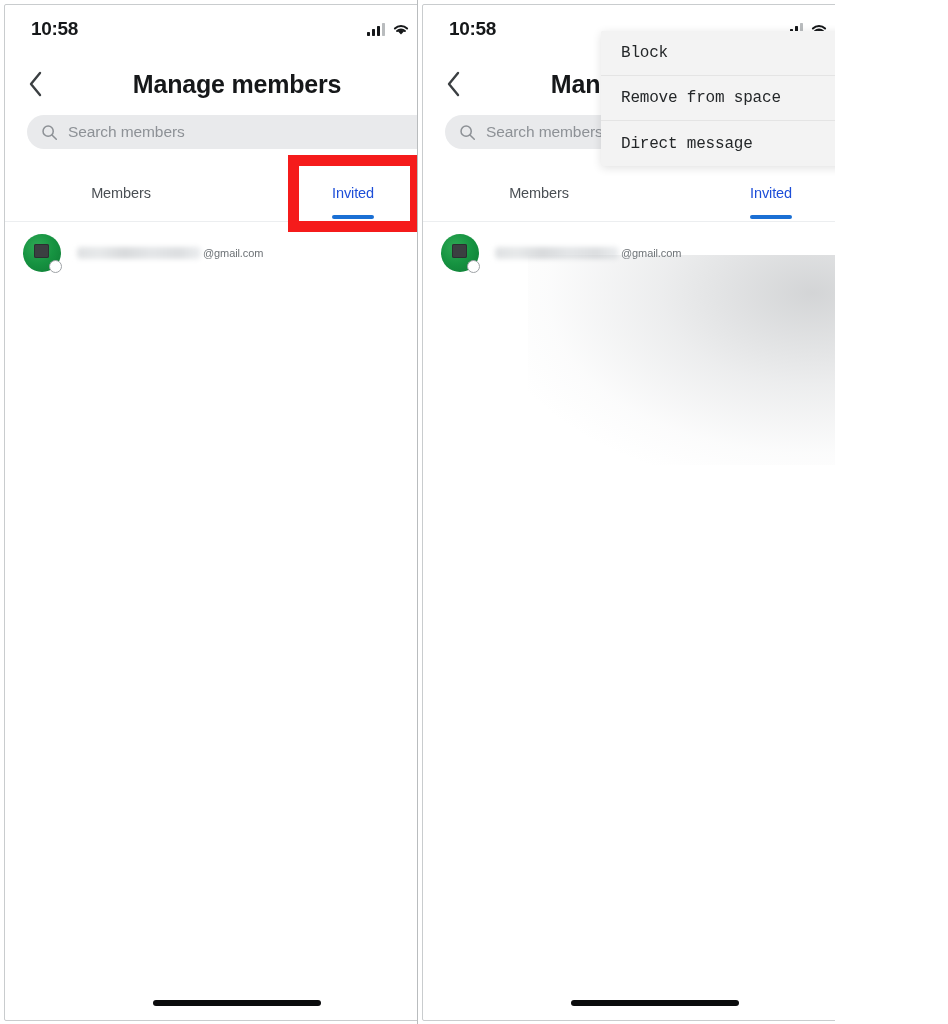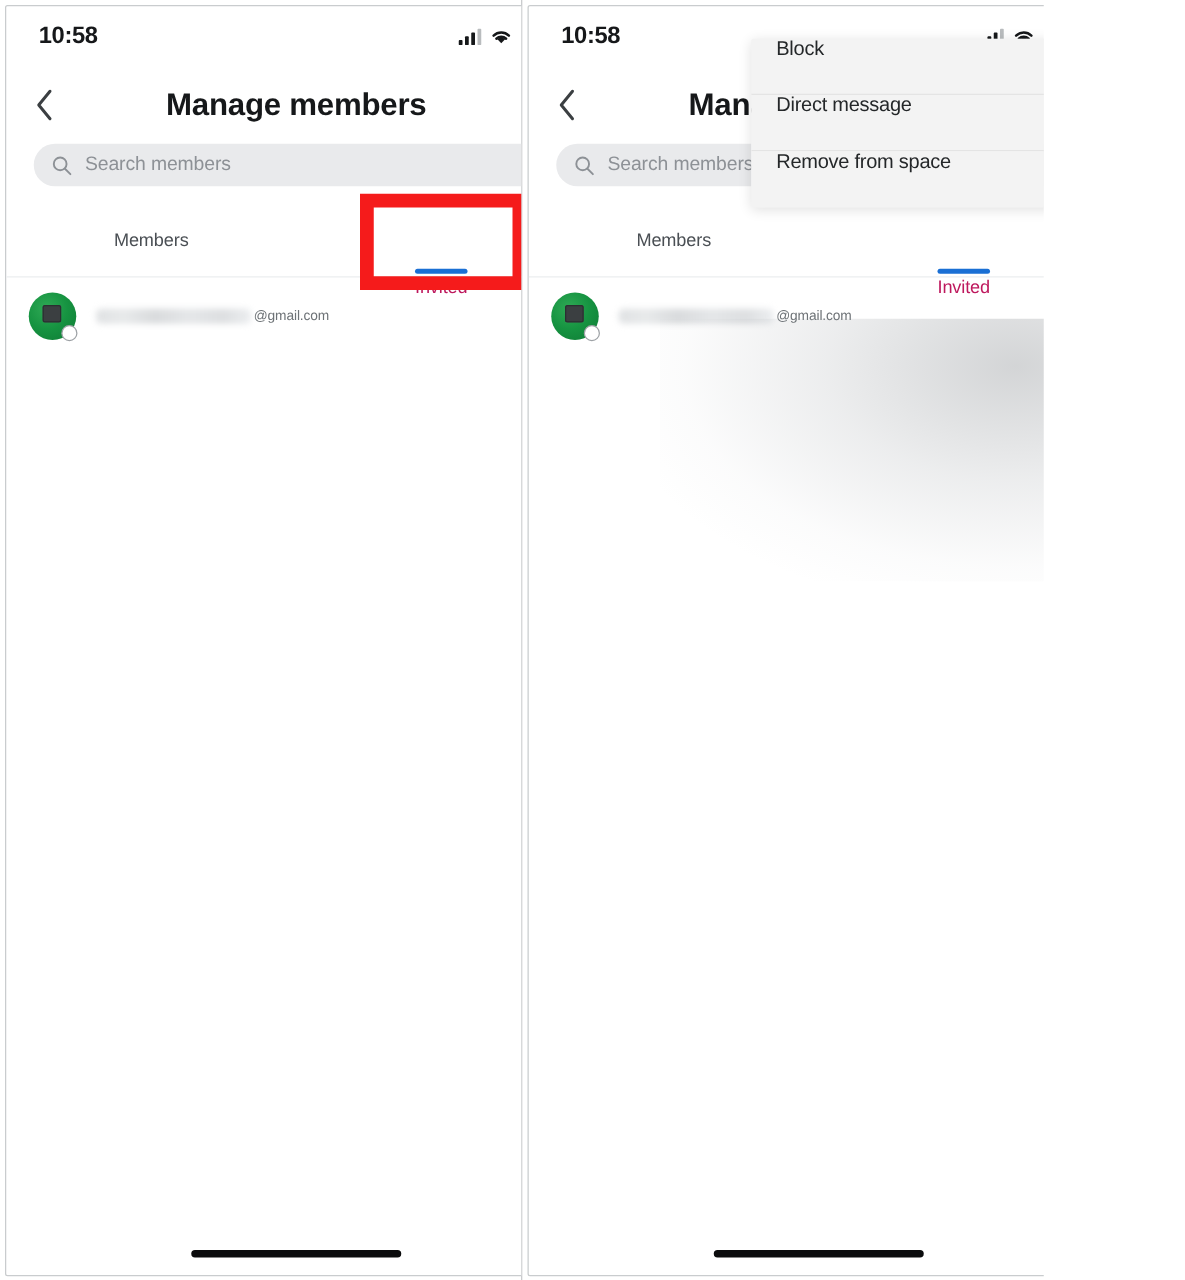--- a/index.html
+++ b/index.html
@@ -140,21 +140,21 @@
   .tab {
     flex: 1;
     position: relative;
     display: flex;
     align-items: flex-start;
     justify-content: center;
     padding-top: 18px;
     cursor: pointer;
   }
   .tab-label { font-size: 14.5px; color: #4a4f54; letter-spacing: -0.1px; }
-  .tab.active .tab-label { color: #be185d; margin-top: 37px; }
+  .tab.active .tab-label { color: #1d4ed8; }
   .tab-underline {
     position: absolute;
     bottom: 2px;
     width: 42px; height: 4px;
     background: #1a6fd4;
     border-radius: 2px;
   }
 
   
   .member-row {
@@ -241,25 +241,27 @@
     left: 178px; top: 26px;
     width: 284px;
     background: #f3f3f3;
     border-radius: 2px;
     overflow: hidden;
     box-shadow: 0 2px 10px rgba(0,0,0,0.12);
   }
   .menu-item{
     height: 45px;
     display:flex;
+    align-items:center;
     padding: 0 18px 0 20px;
     box-sizing:border-box;
     border-bottom: 1px solid #e4e4e4;
     cursor: pointer;
     background:#f3f3f3;
+    font-family:Liberation Mono, monospace;
   }
   .menu-item:last-child{ border-bottom: none; }
   .menu-item-label{
     font-size: 16px;
     color: #242729;
     letter-spacing: -0.2px;
   }
   .menu-item-icon{
     margin-left:auto;
     width: 21px; height: 21px;
@@ -426,44 +428,44 @@
 
       <div class="menu-shadow"></div>
 
       <div class="menu">
         <div class="menu-item">
           <span class="menu-item-label">Block</span>
           <span class="menu-item-icon">
             <svg width="21" height="21" viewBox="0 0 21 21">
               <circle cx="10.5" cy="10.5" r="8.3" stroke="#5f6368" stroke-width="1.5" fill="none"></circle>
               <line x1="4.8" y1="16.2" x2="16.2" y2="4.8" stroke="#5f6368" stroke-width="1.5"></line>
+            </svg>
+          </span>
+        </div>
+        <div class="menu-item">
+          <span class="menu-item-label">Remove from space</span>
+          <span class="menu-item-icon">
+            <svg width="21" height="21" viewBox="0 0 21 21">
+              <circle cx="8.6" cy="6.5" r="3.4" stroke="#5f6368" stroke-width="1.5" fill="none"></circle>
+              <path d="M2.6 17.6 c0-3.6 2.9-5.5 6-5.5 s6 1.9 6 5.5" stroke="#5f6368" stroke-width="1.5" fill="none" stroke-linecap="round"></path>
+              <line x1="15.6" y1="6.6" x2="20" y2="6.6" stroke="#5f6368" stroke-width="1.5" stroke-linecap="round"></line>
             </svg>
           </span>
         </div>
         <div class="menu-item">
           <span class="menu-item-label">Direct message</span>
           <span class="menu-item-icon">
             <svg width="21" height="21" viewBox="0 0 21 21">
               <path d="M2.4 3.2 h16.2 v11.4 h-11.6 l-4.6 4.0 z" stroke="#5f6368" stroke-width="1.5" fill="none" stroke-linejoin="round"></path>
               <line x1="5.6" y1="6.8" x2="15.4" y2="6.8" stroke="#5f6368" stroke-width="1.4" stroke-linecap="round"></line>
               <line x1="5.6" y1="9.2" x2="15.4" y2="9.2" stroke="#5f6368" stroke-width="1.4" stroke-linecap="round"></line>
               <line x1="5.6" y1="11.6" x2="11.6" y2="11.6" stroke="#5f6368" stroke-width="1.4" stroke-linecap="round"></line>
             </svg>
           </span>
         </div>
-        <div class="menu-item">
-          <span class="menu-item-label">Remove from space</span>
-          <span class="menu-item-icon">
-            <svg width="21" height="21" viewBox="0 0 21 21">
-              <circle cx="8.6" cy="6.5" r="3.4" stroke="#5f6368" stroke-width="1.5" fill="none"></circle>
-              <path d="M2.6 17.6 c0-3.6 2.9-5.5 6-5.5 s6 1.9 6 5.5" stroke="#5f6368" stroke-width="1.5" fill="none" stroke-linecap="round"></path>
-              <line x1="15.6" y1="6.6" x2="20" y2="6.6" stroke="#5f6368" stroke-width="1.5" stroke-linecap="round"></line>
-            </svg>
-          </span>
-        </div>
       </div>
 
       <div class="home-indicator"></div>
     </div>
 
   </div>
 
 </div>
 
 </body></html>

